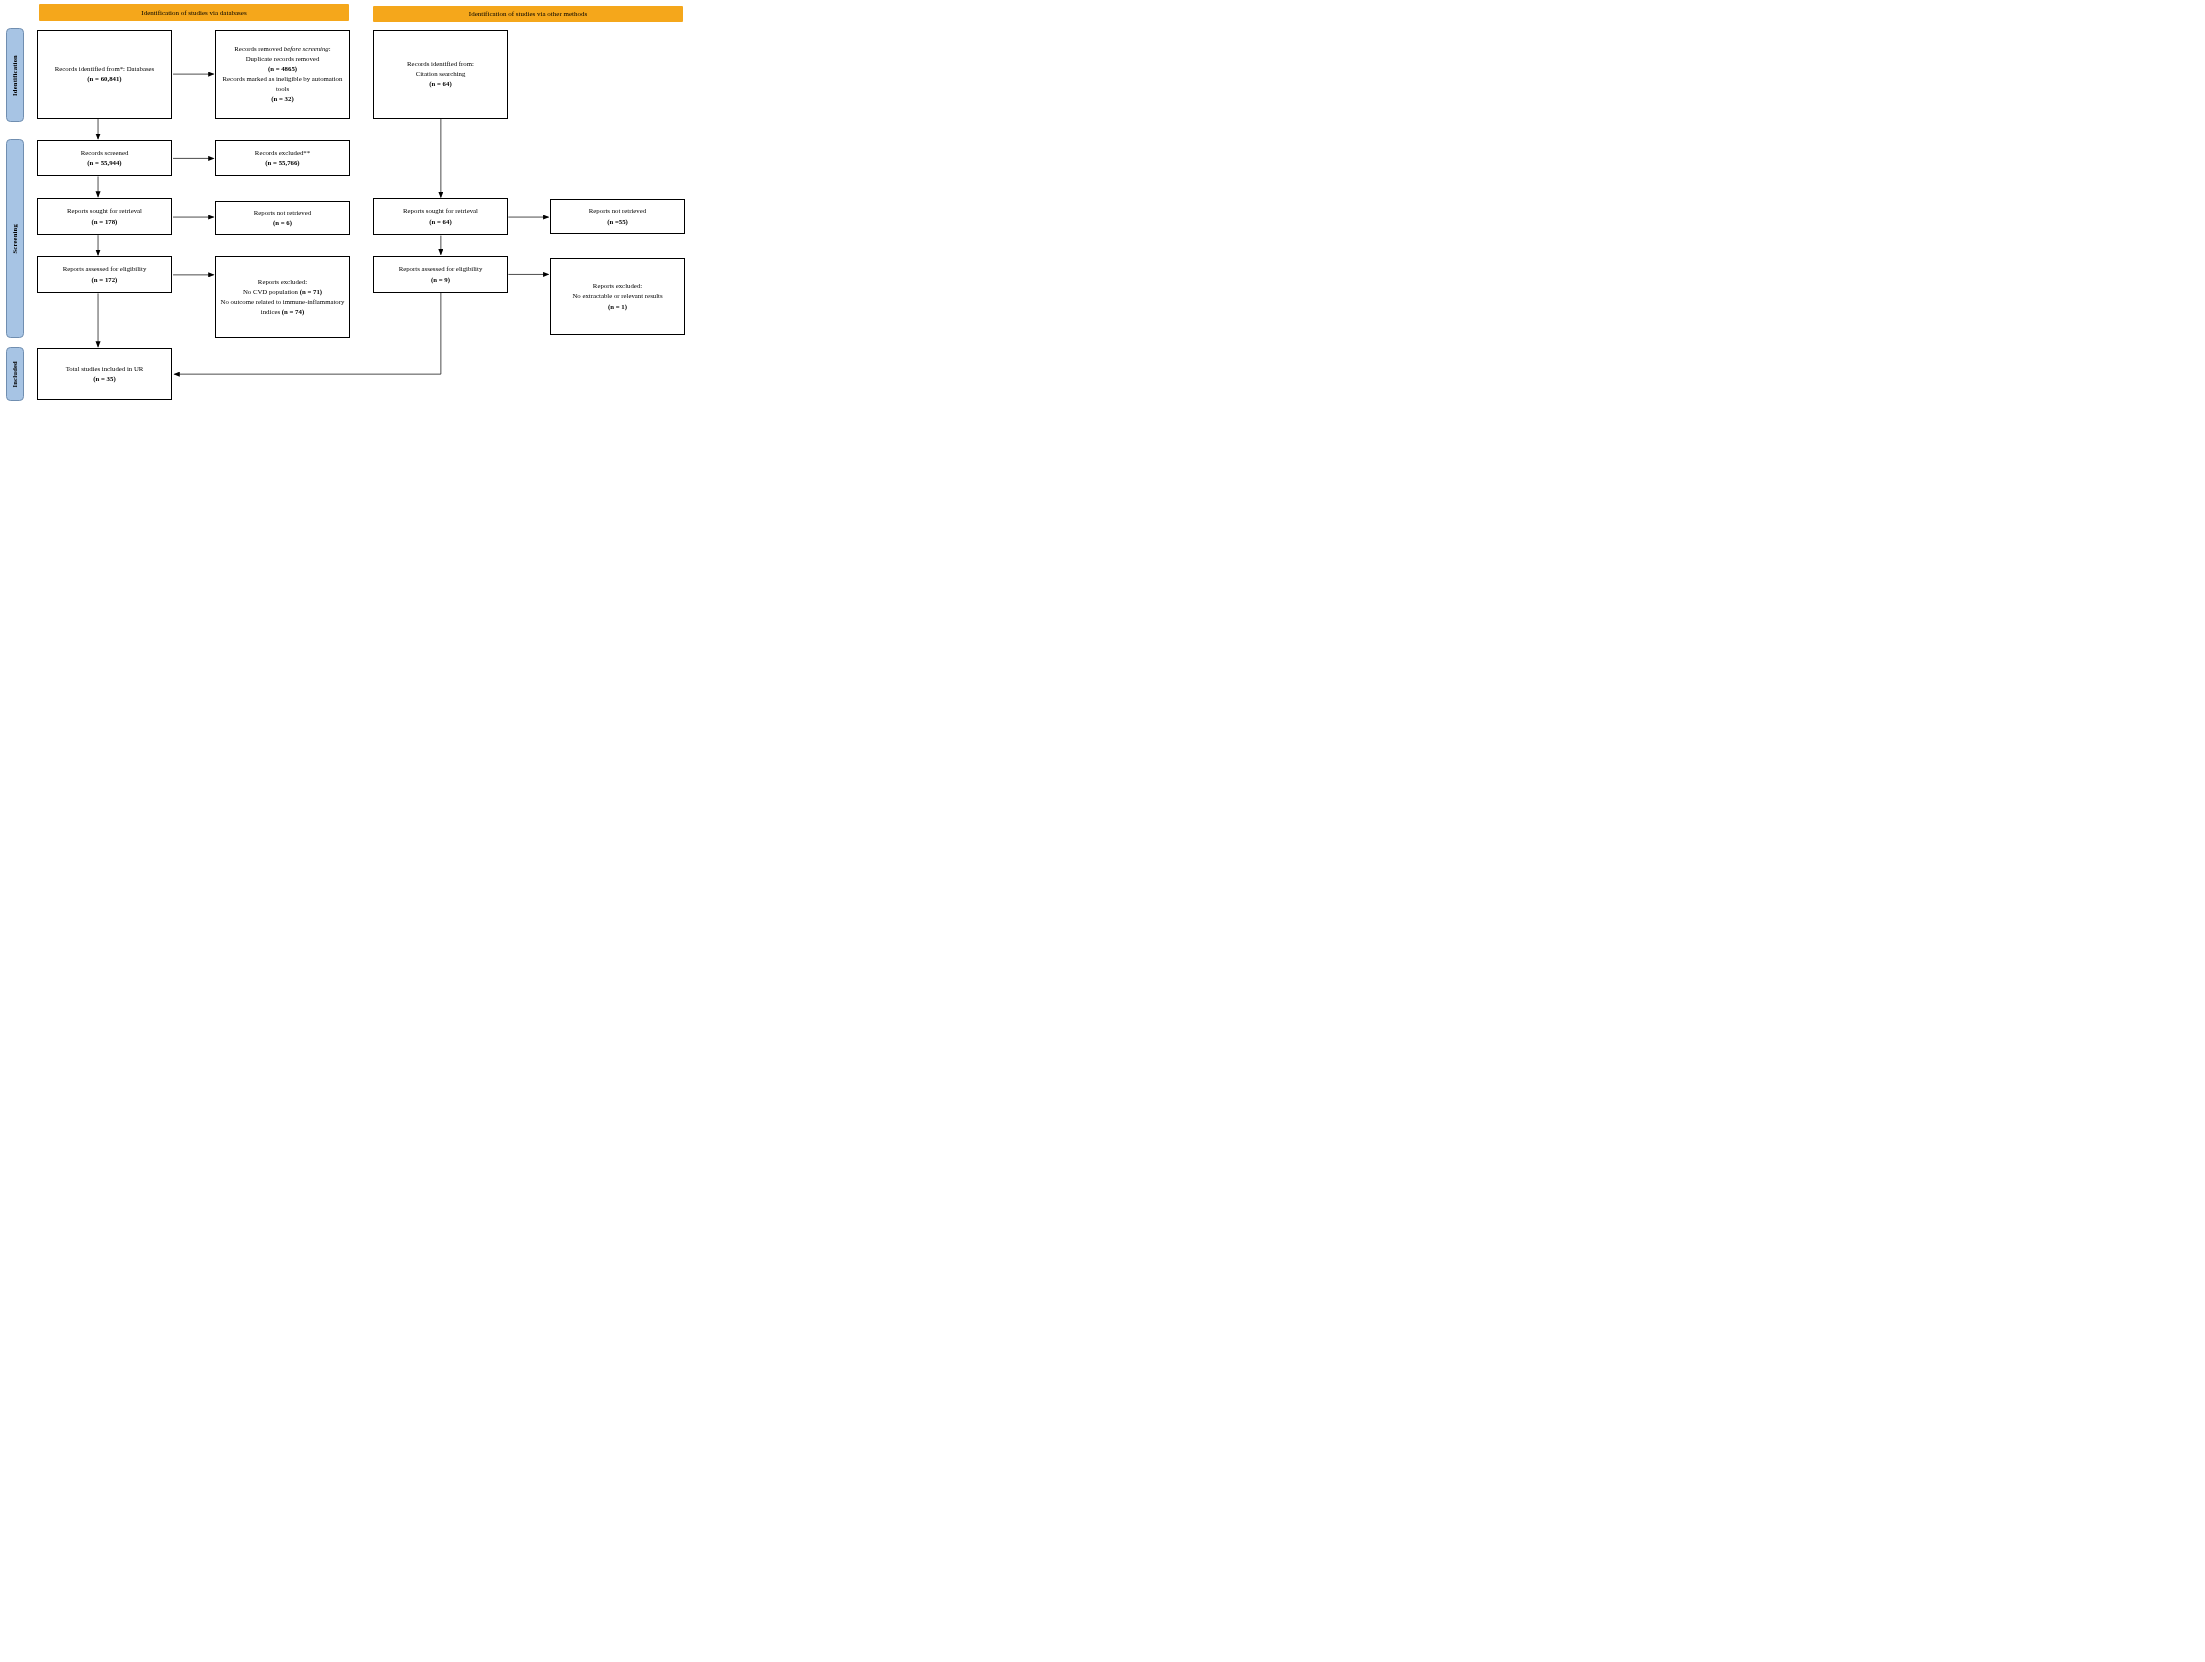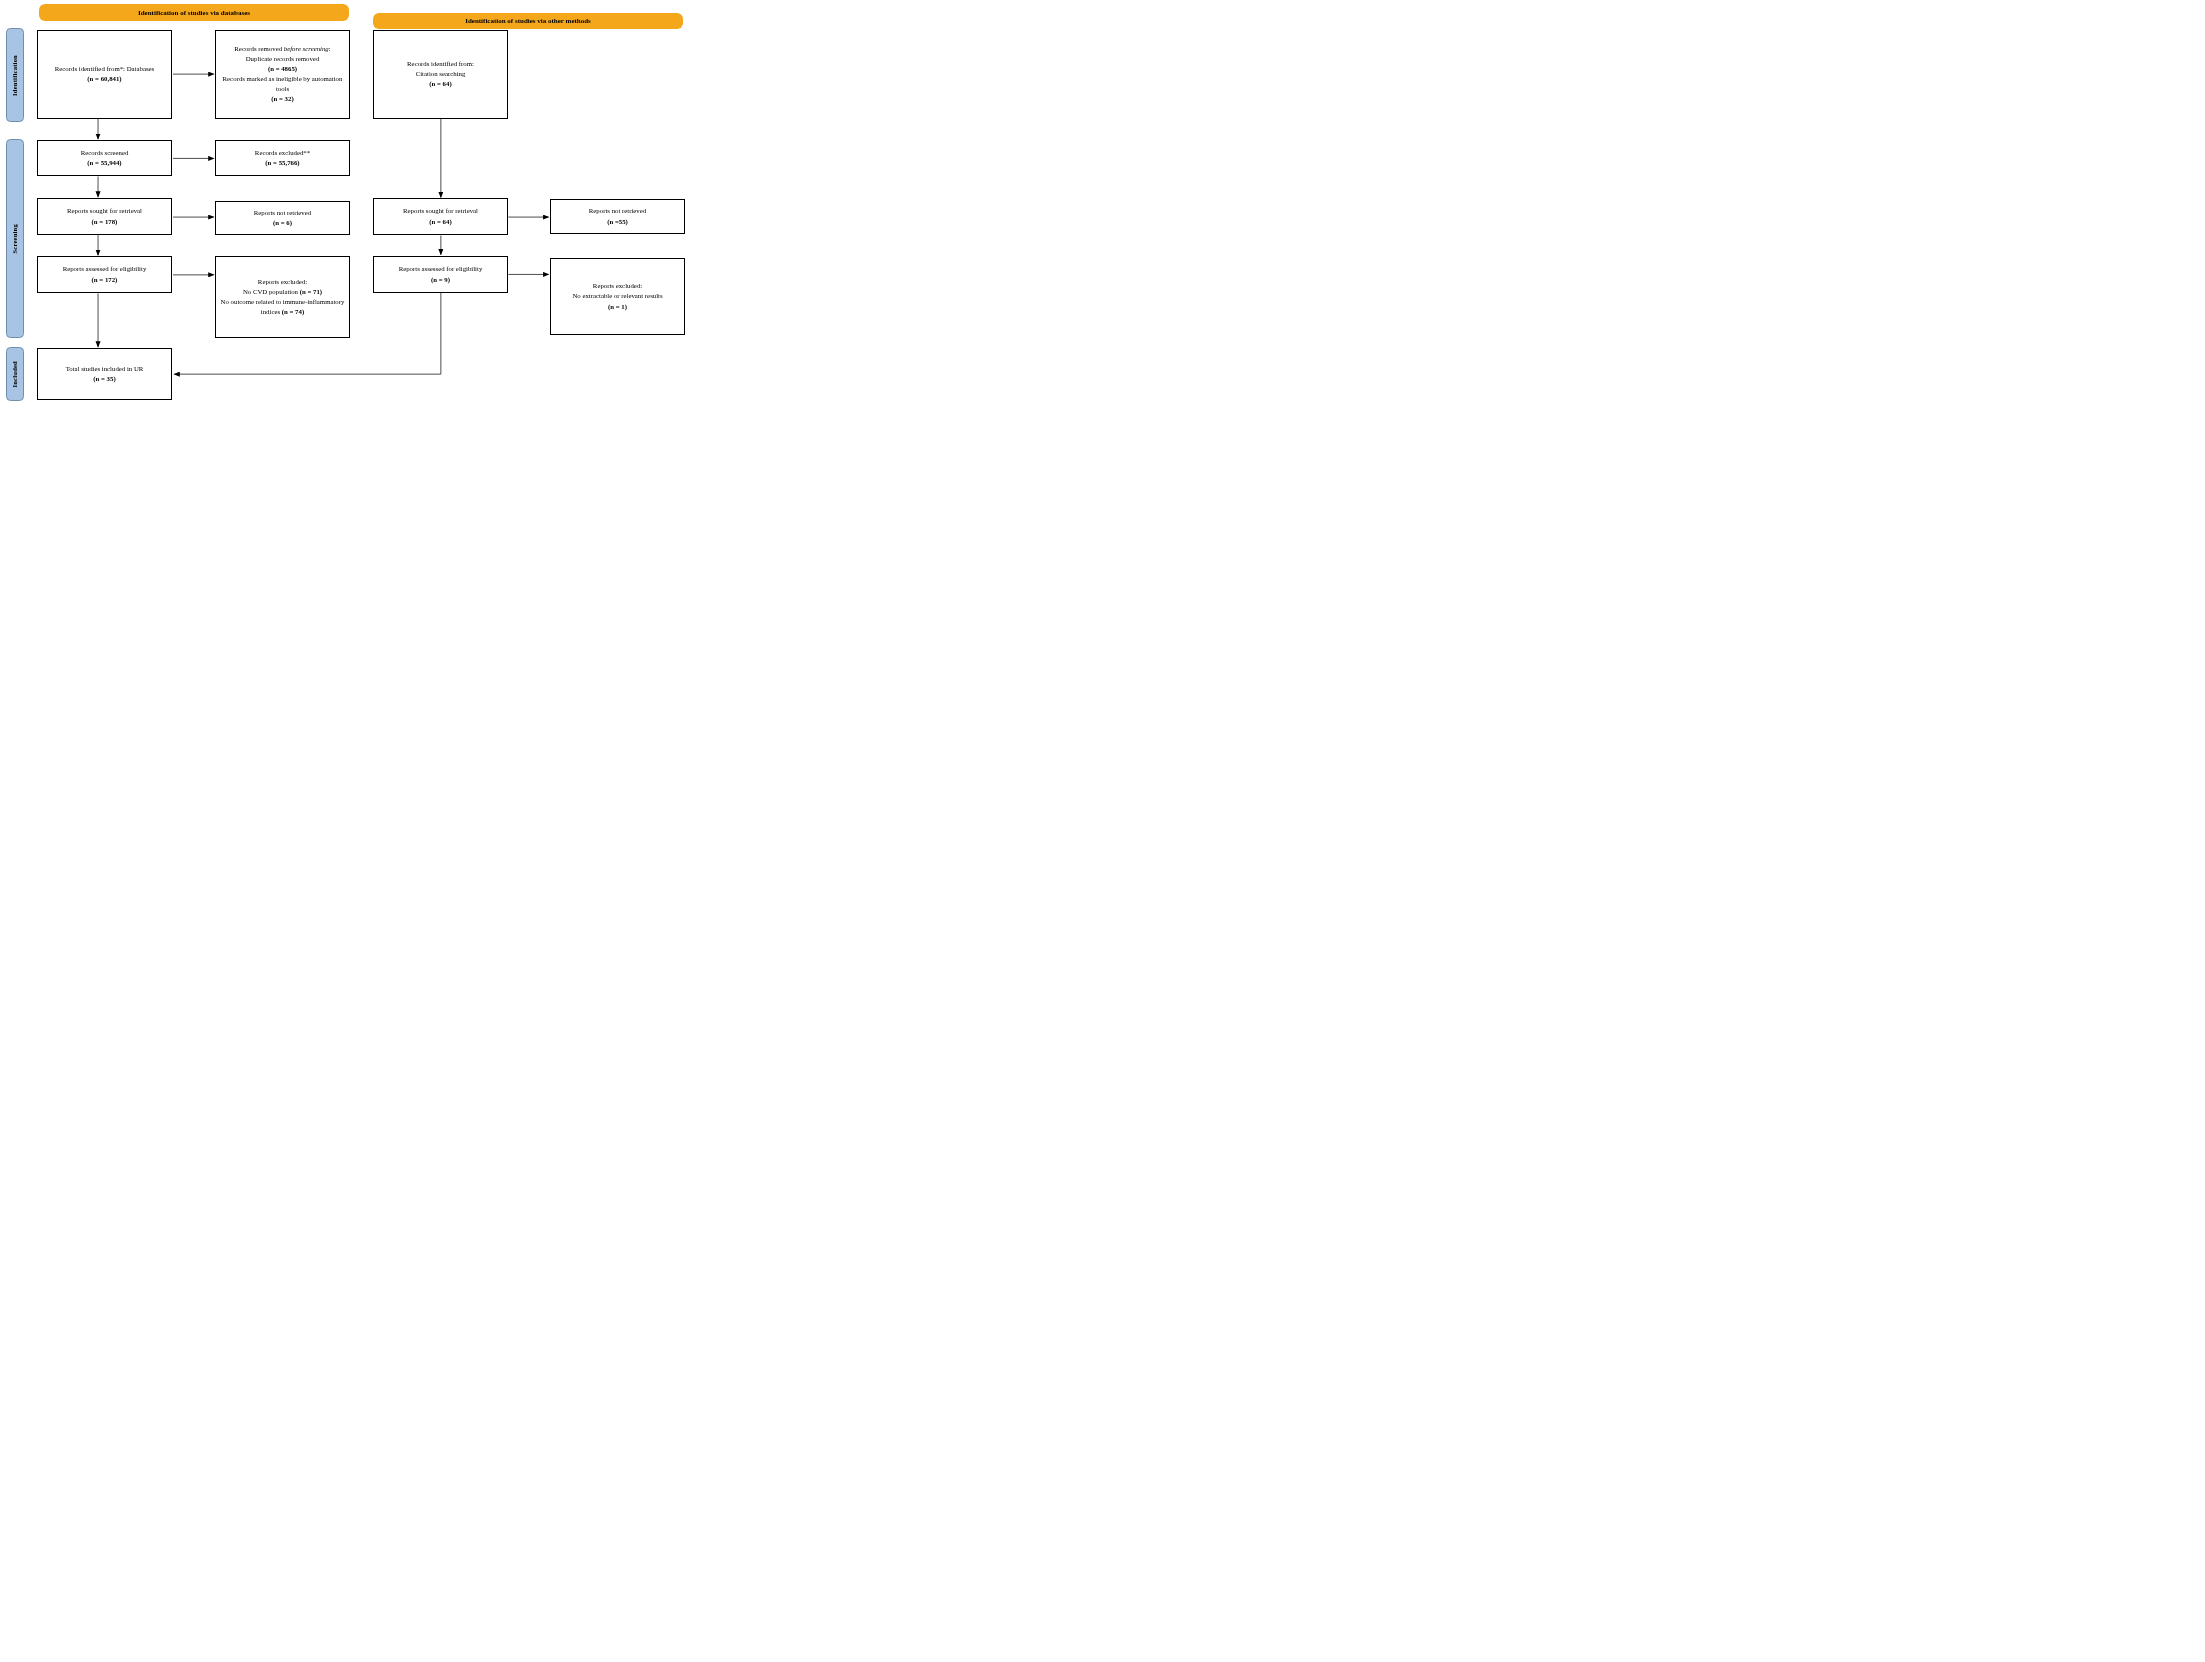--- a/index.html
+++ b/index.html
@@ -27,25 +27,25 @@
   .arrows {
     position: absolute;
     left: 0; top: 0;
     width: 692px; height: 409px;
     pointer-events: none;
   }
   .banner {
     position: absolute;
     background: var(--banner-bg);
     color: var(--banner-text);
-    border-radius: 6px;
+    border-radius: 1px;
     display: flex;
     align-items: center;
     justify-content: center;
-    font-weight: bold;
+    font-weight: normal;
     font-size: 7px;
   }
   .stage {
     position: absolute;
     background: var(--stage-bg);
     border: 0.7px solid var(--stage-border);
     border-radius: 4.4px;
     display: flex;
     align-items: center;
     justify-content: center;
@@ -99,21 +99,21 @@
       <line x1="1152" y1="492" x2="1243" y2="492" marker-end="url(#ah)"></line>
       <line x1="999" y1="534" x2="999" y2="577" marker-end="url(#ah)"></line>
       <line x1="1152" y1="622" x2="1243" y2="622" marker-end="url(#ah)"></line>
       <polyline points="999,664 999,848 395,848" marker-end="url(#ah)"></polyline>
     </g>
   </svg>
 
   <div class="banner" style="left:39px;top:4.4px;width:310px;height:16.3px">
     <span>Identification of studies via databases</span>
   </div>
-  <div class="banner" style="left:373px;top:13px;width:310px;height:16.3px">
+  <div class="banner" style="left:373px;top:6px;width:310px;height:16.3px">
     <span>Identification of studies via other methods</span>
   </div>
 
   <div class="stage" style="left:5.7px;top:28px;width:18.5px;height:94px">
     <span class="rot">Identification</span>
   </div>
   <div class="stage" style="left:5.7px;top:139px;width:18.5px;height:199px">
     <span class="rot">Screening</span>
   </div>
   <div class="stage" style="left:5.7px;top:347px;width:18.5px;height:54px">

